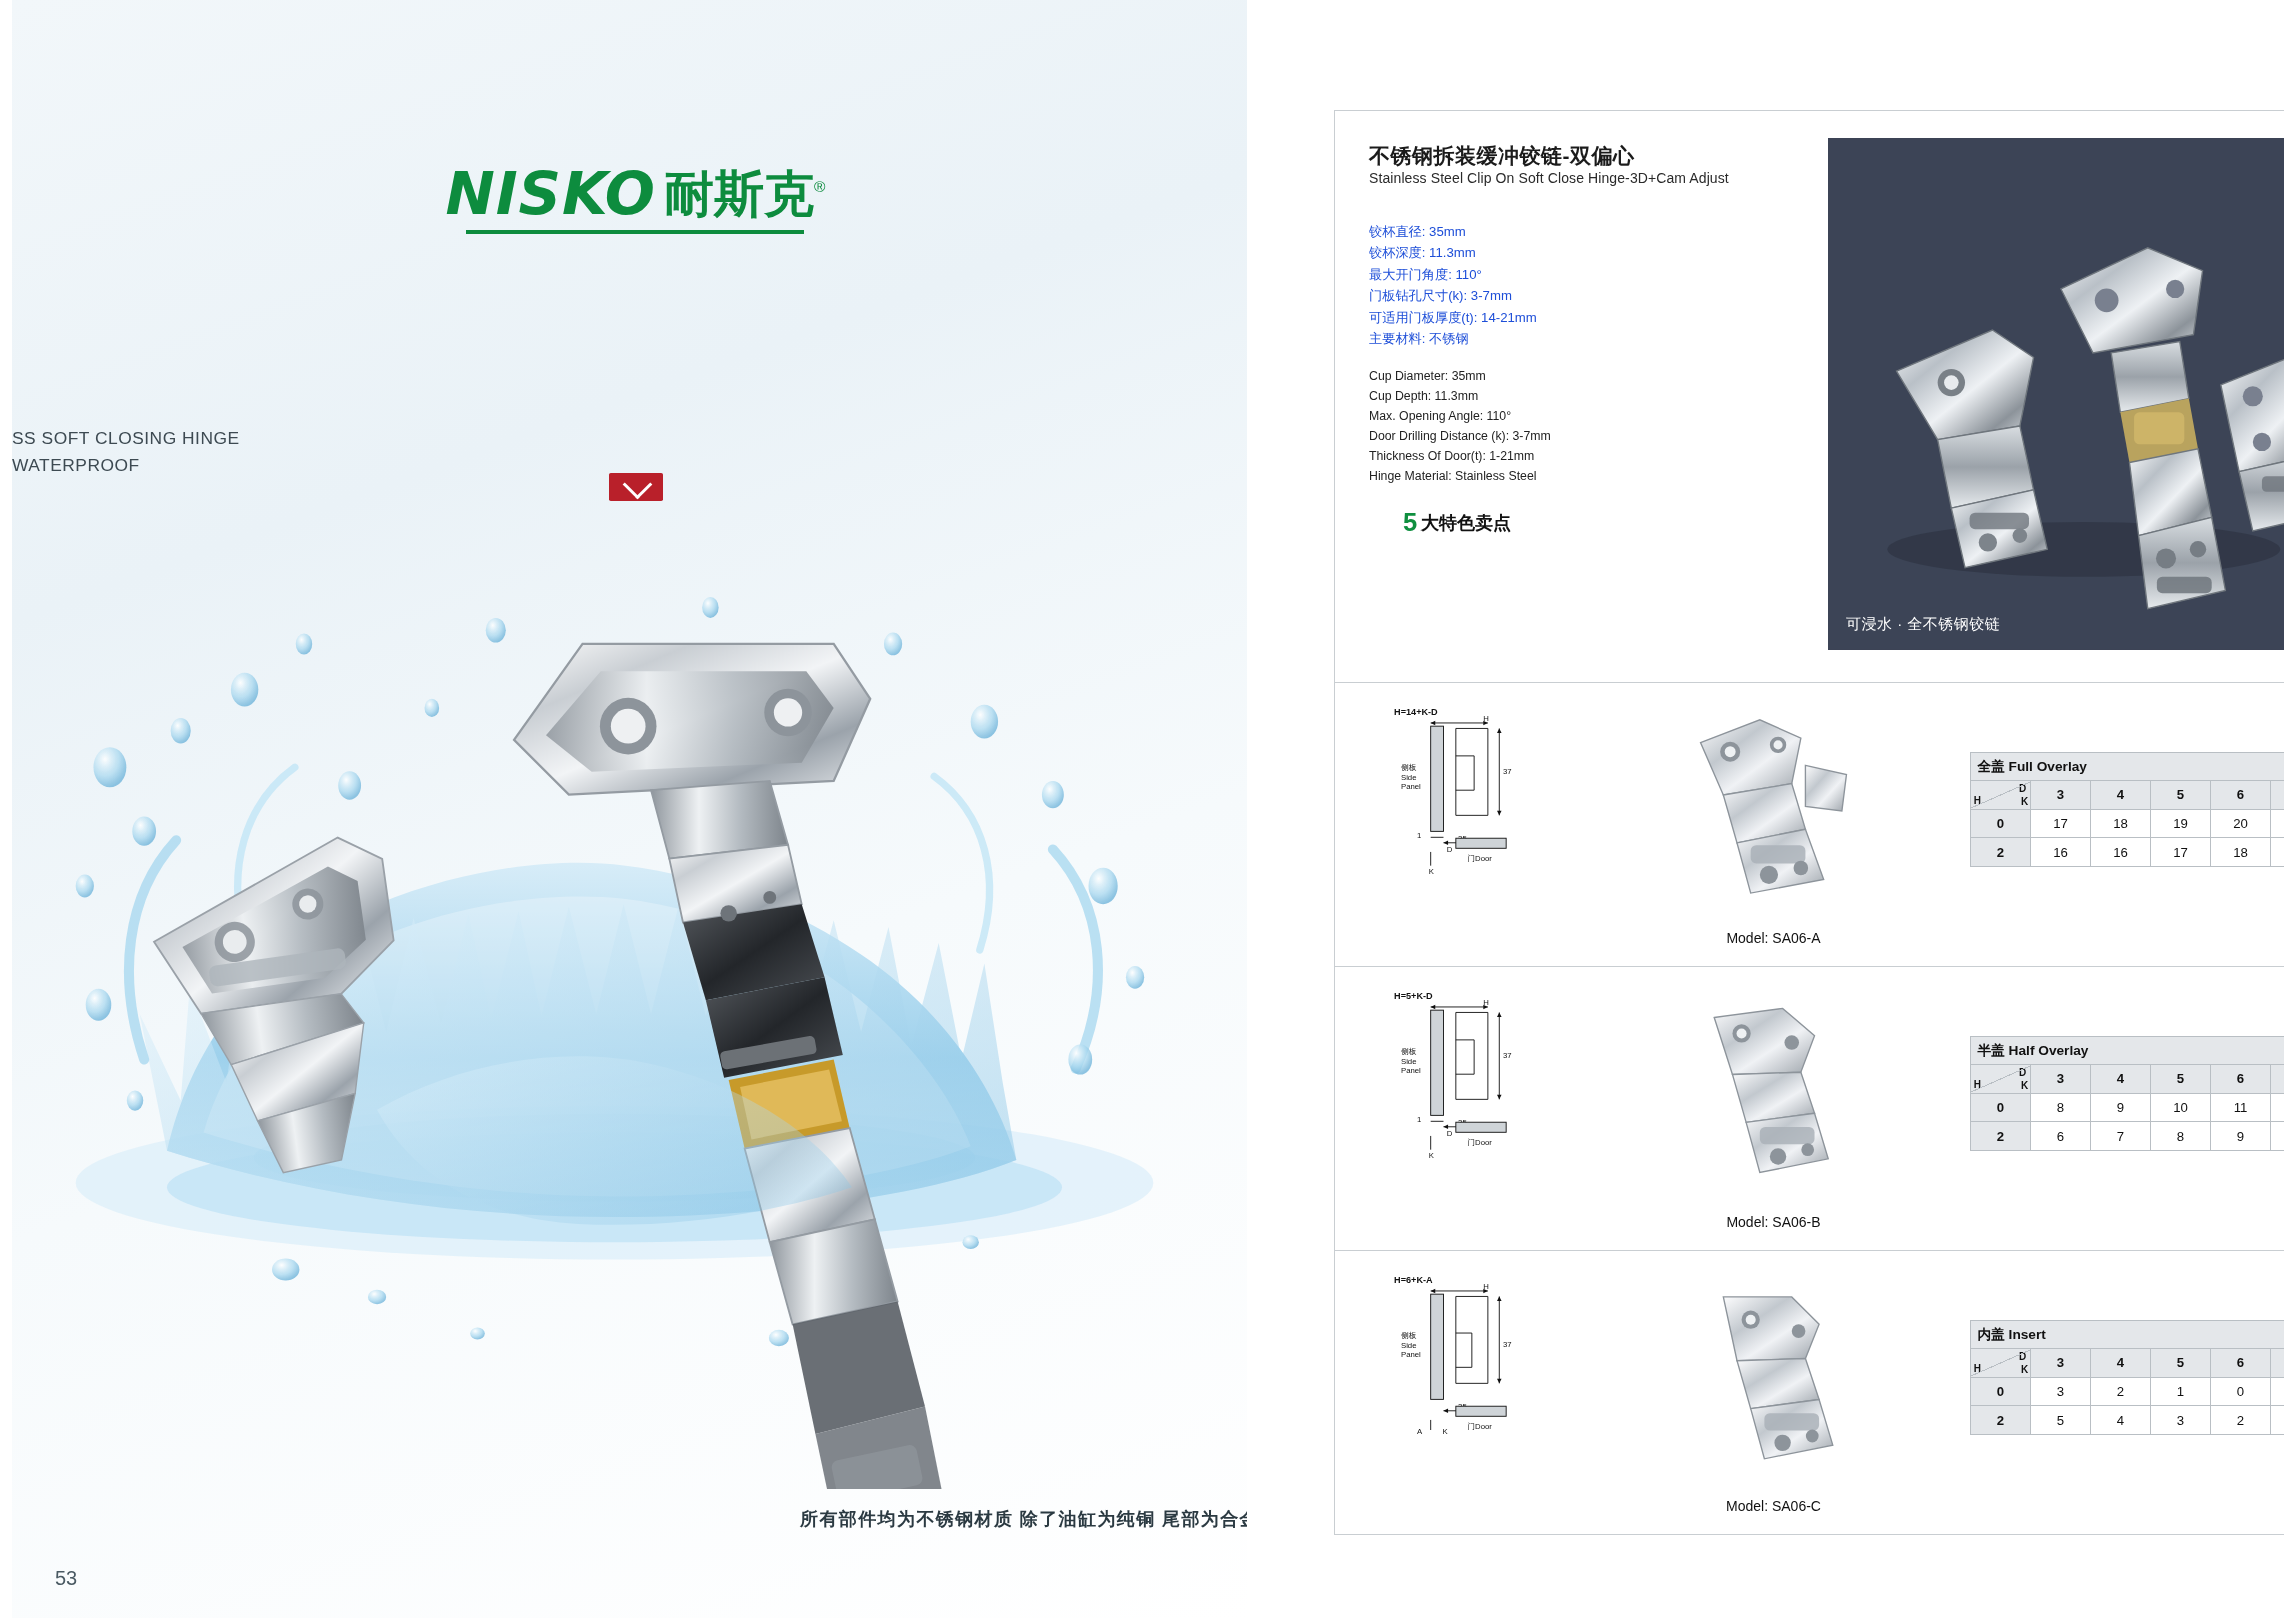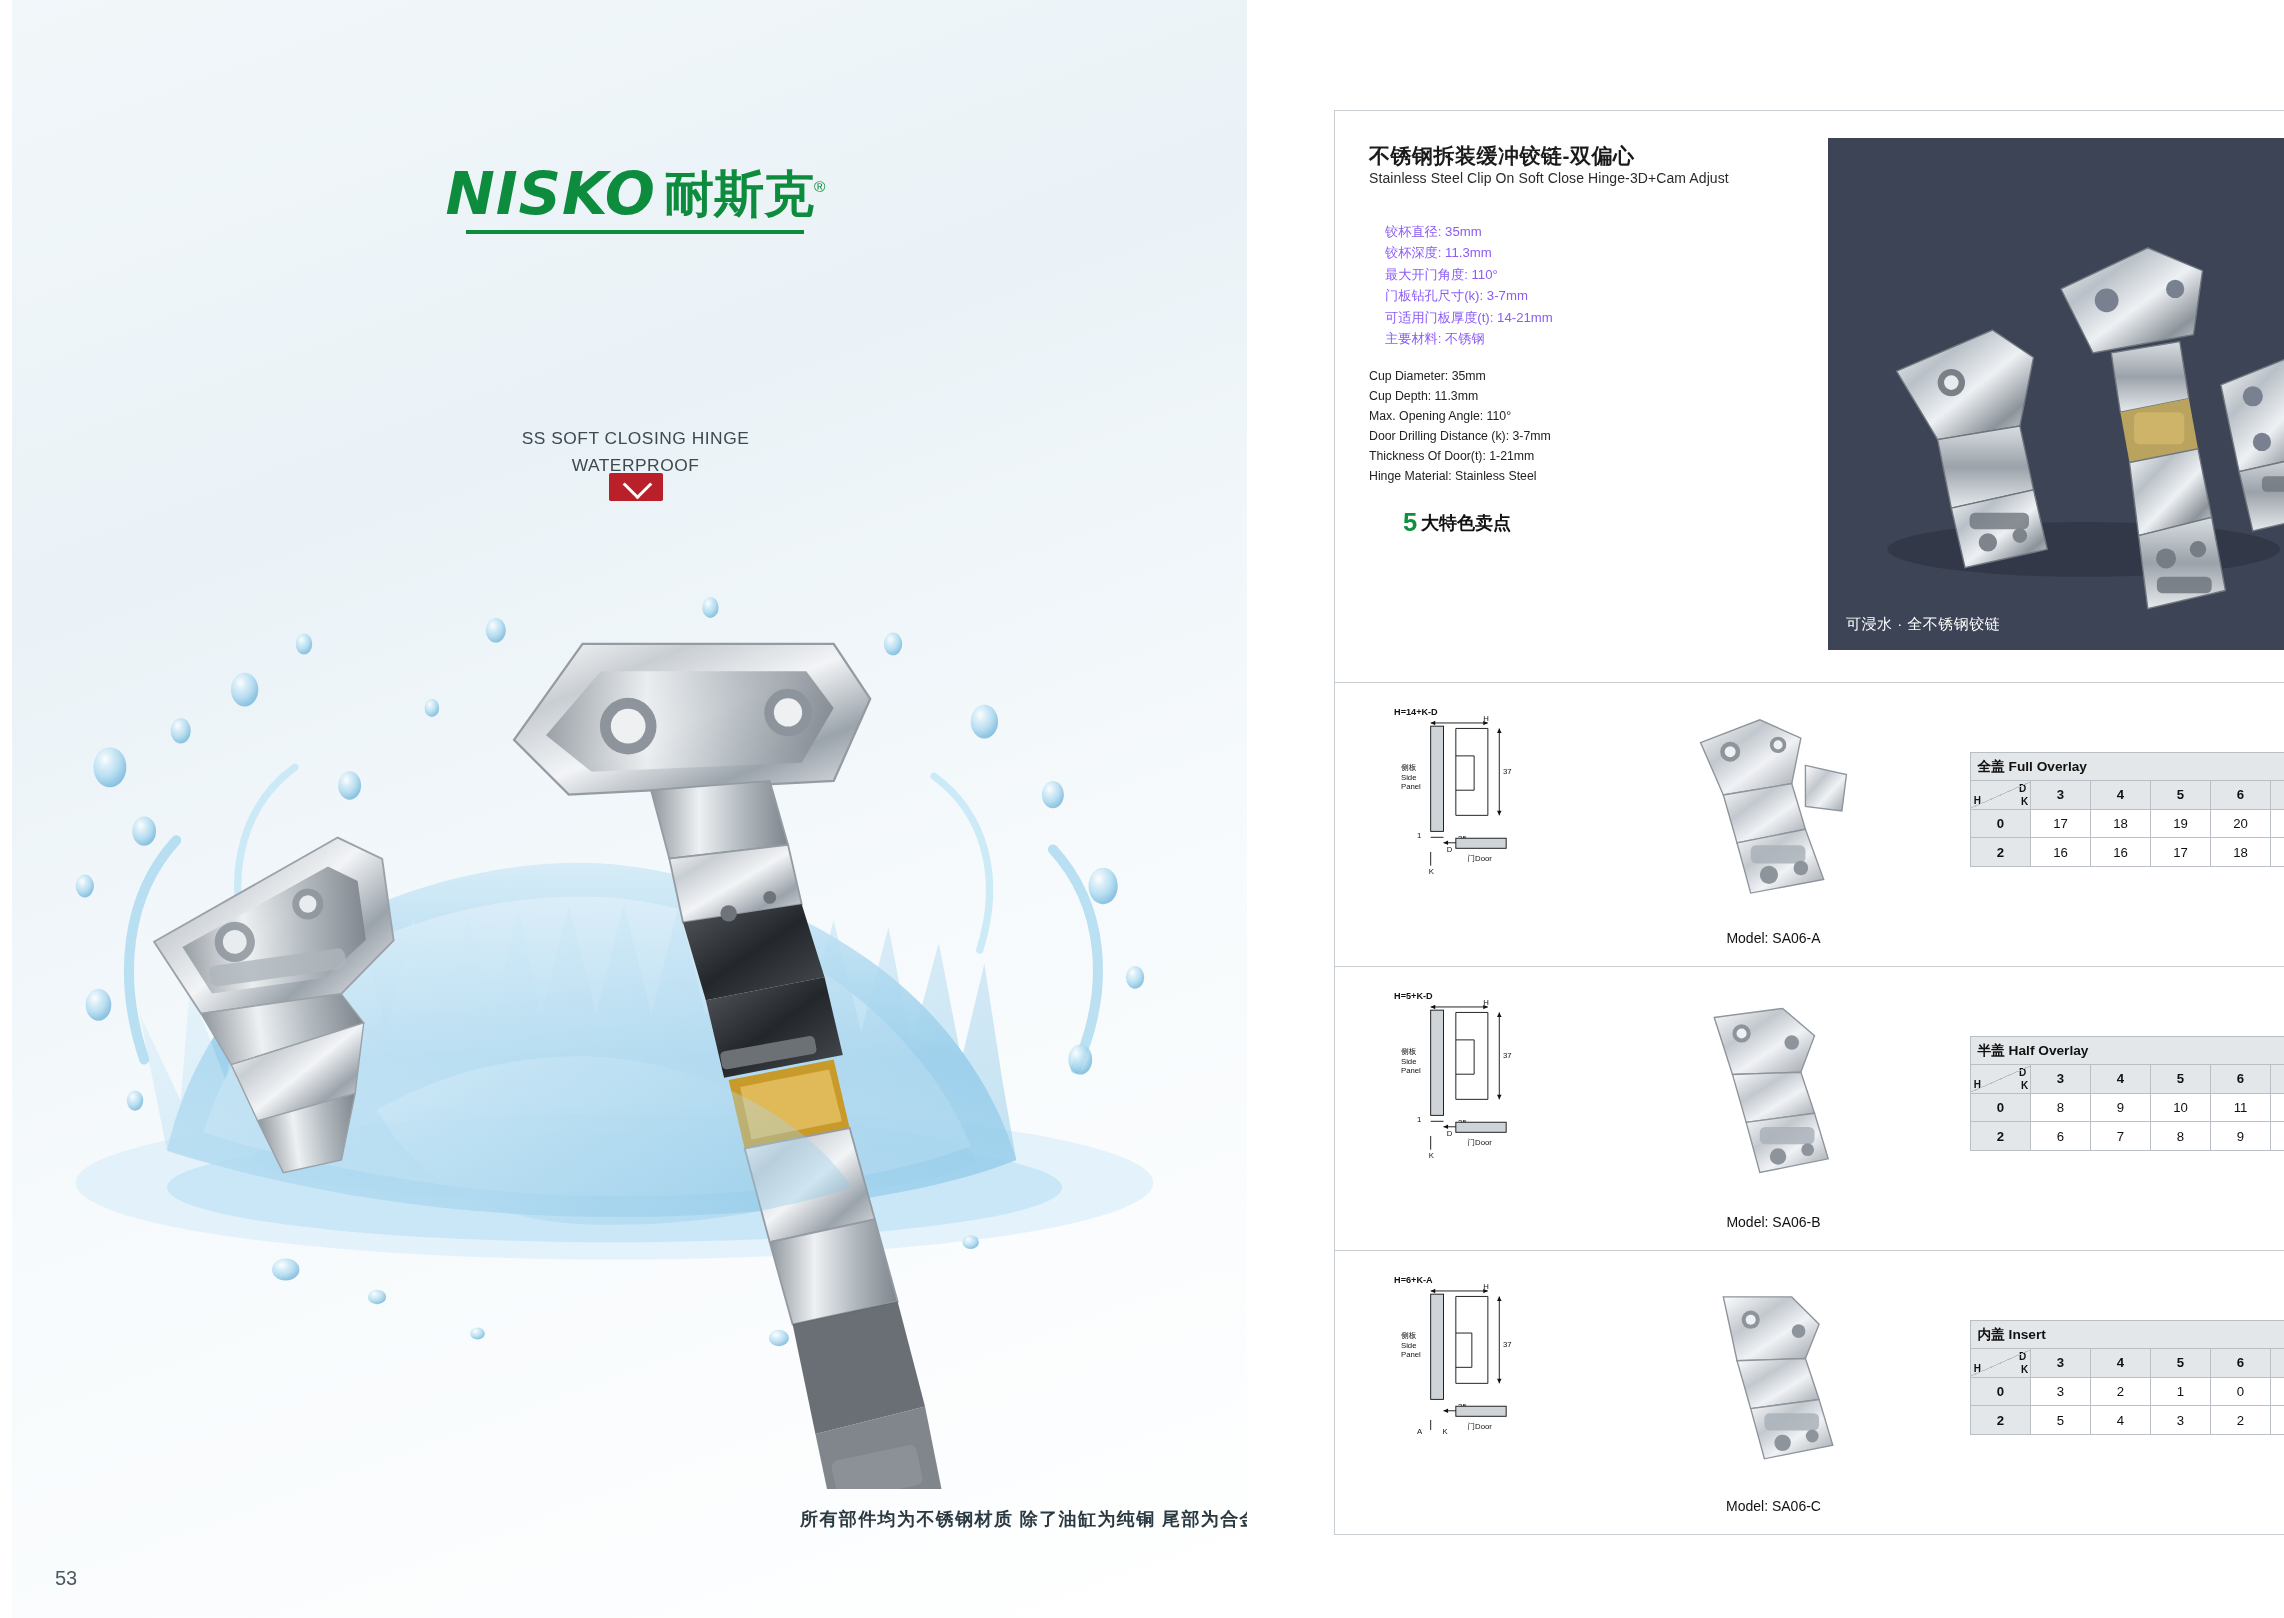--- a/index.html
+++ b/index.html
@@ -37,21 +37,21 @@
   .logo-reg{font-size:15.5px;vertical-align:super;color:#0d8c3e;}
   .logo-underline{
     width:338px;height:4.1px;background:#0d8c3e;margin:7.3px auto 0;
   }
   .headline{
     position:absolute;left:0;top:283px;width:1247px;text-align:center;
     color:#0c7d3a;font-size:51px;font-weight:bold;line-height:1.45;
     letter-spacing:2.7px;
   }
   .subhead{
-    position:absolute;left:0;top:425px;width:1247px;text-align:center;
+    position:absolute;left:0;top:425px;width:1247px;text-align:left;
     color:#3d4a52;font-size:17.4px;line-height:1.55;letter-spacing:0.5px;
     font-family:"Liberation Sans", sans-serif;
   }
   .chev{
     position:absolute;left:0;top:473px;width:1247px;text-align:center;
   }
   .chev-box{
     display:inline-block;width:54px;height:28px;background:#b9202a;
     border-radius:1.8px;position:relative;
   }
@@ -81,21 +81,21 @@
   .sheet{
     position:absolute;left:87px;top:110px;width:1064px;height:1425px;
     border:0.9px solid #c9ced2;background:#ffffff;box-sizing:border-box;
   }
   .hr{position:absolute;left:0;width:100%;height:0.9px;background:#c9ced2;}
 
   
   .top-block{position:absolute;left:0;top:0;width:100%;height:571px;}
   .ttl-cn{position:absolute;left:34px;top:31px;font-size:21px;font-weight:bold;color:#1b1b1b;letter-spacing:0.5px;}
   .ttl-en{position:absolute;left:34px;top:59px;font-size:14px;color:#2a2a2a;letter-spacing:0.1px;}
-  .spec-cn{position:absolute;left:50px;top:110px;font-size:13.2px;color:#8b5cf6;line-height:1.62;}
+  .spec-cn{position:absolute;left:34px;top:110px;font-size:13.2px;color:#1d4ed8;line-height:1.62;}
   .spec-en{position:absolute;left:34px;top:256px;font-size:12.3px;color:#222;line-height:1.62;}
   .sell-title{position:absolute;left:34px;top:397px;margin-left:34px;}
   .sell-num{font-size:25.6px;font-weight:bold;color:#0f8f3f;vertical-align:-1.8px;}
   .sell-txt{font-size:18px;font-weight:bold;color:#111;margin-left:3.7px;}
   .sell-list{position:absolute;left:37px;top:436px;}
   .sell-item{font-size:12.3px;color:#1b1b1b;line-height:1.72;white-space:nowrap;}
   .bullet{
     display:inline-block;width:12px;height:12px;border-radius:50%;
     background:#0f8f3f;color:#fff;font-size:7.8px;line-height:12px;text-align:center;
     margin-right:5.5px;vertical-align:0.9px;font-weight:bold;

